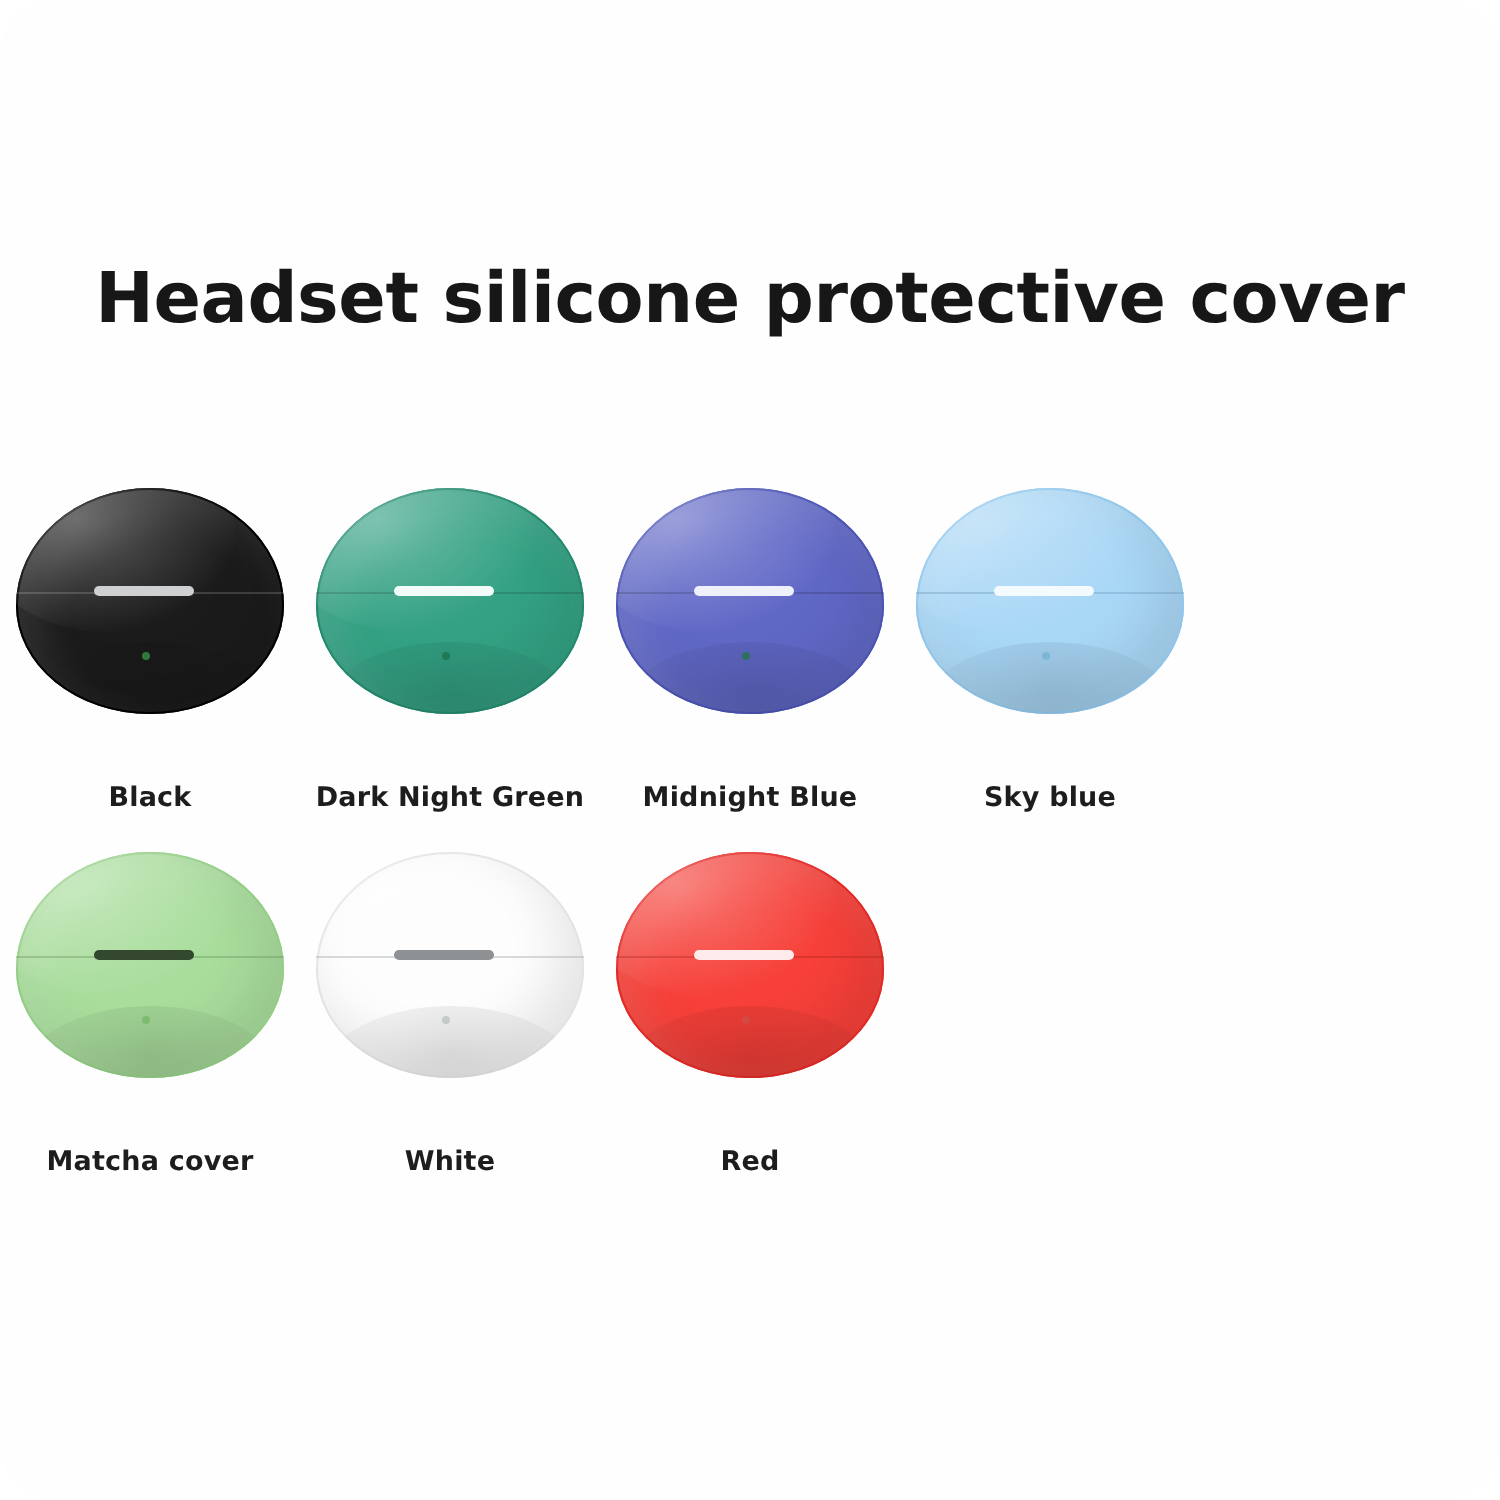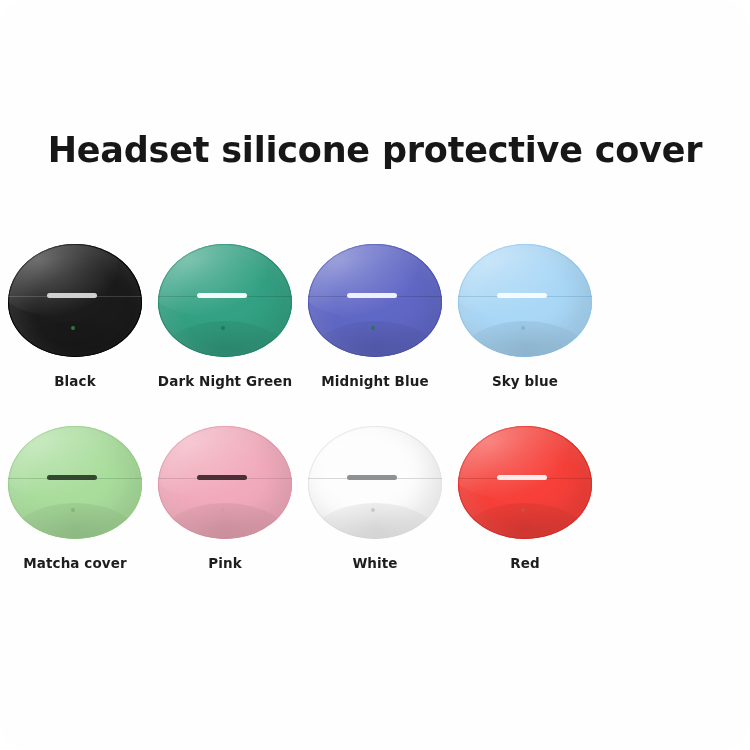--- a/index.html
+++ b/index.html
@@ -157,21 +157,21 @@
     left: 71px;
     top: 88px;
     width: 4px;
     height: 4px;
     border-radius: 50%;
     z-index: 4;
   }
 
   
   .label {
-    margin-top: 10px;
+    margin-top: 28px;
     font-size: 13.5px;
     font-weight: 600;
     color: #1d1d1d;
     text-align: left;
     letter-spacing: 0.1px;
     white-space: nowrap;
   }
 </style>
 </head>
 <body>
@@ -260,36 +260,20 @@
             </div>
             <div class="seam-line" style="background: rgba(86, 130, 76, 0.3);"></div>
             <div class="slot" style="background: rgb(51, 72, 47);"></div>
             <div class="led" style="background: rgb(125, 187, 112);"></div>
           </div>
           <div class="label">Matcha cover</div>
         </div>
         <div class="cell">
           <div class="case-wrap">
             <div class="hook">
-              <div class="stem" style="background: rgb(237, 163, 181);"></div>
-              <div class="loop" style="background: rgb(237, 163, 181);"></div>
-            </div>
-            <div class="body" style="background: rgb(241, 170, 187); box-shadow: rgb(226, 149, 168) 0px 0px 0px 1px inset, rgba(0, 0, 0, 0.1) -10px -12px 26px inset, rgba(255, 255, 255, 0.12) 10px 10px 22px inset;">
-              <div class="sheen"></div>
-              <div class="shade"></div>
-            </div>
-            <div class="seam-line" style="background: rgba(160, 105, 120, 0.3);"></div>
-            <div class="slot" style="background: rgb(74, 48, 54);"></div>
-            <div class="led" style="background: rgb(212, 154, 168);"></div>
-          </div>
-          <div class="label">Pink</div>
-        </div>
-        <div class="cell">
-          <div class="case-wrap">
-            <div class="hook">
               <div class="stem" style="background: rgb(242, 243, 243);"></div>
               <div class="loop" style="background: rgb(242, 243, 243);"></div>
             </div>
             <div class="body" style="background: rgb(253, 253, 253); box-shadow: rgb(226, 228, 228) 0px 0px 0px 1px inset, rgba(0, 0, 0, 0.1) -10px -12px 26px inset, rgba(255, 255, 255, 0.12) 10px 10px 22px inset;">
               <div class="sheen"></div>
               <div class="shade"></div>
             </div>
             <div class="seam-line" style="background: rgba(170, 174, 176, 0.45);"></div>
             <div class="slot" style="background: rgb(142, 145, 147);"></div>
             <div class="led" style="background: rgb(198, 201, 202);"></div>

